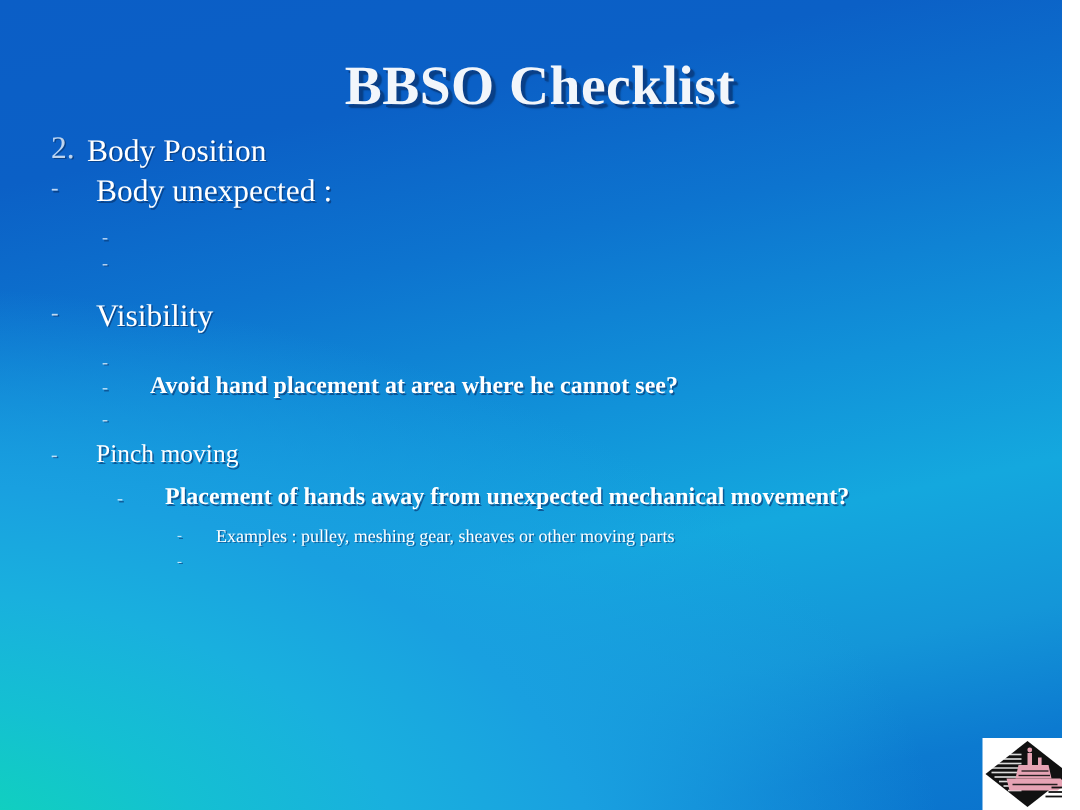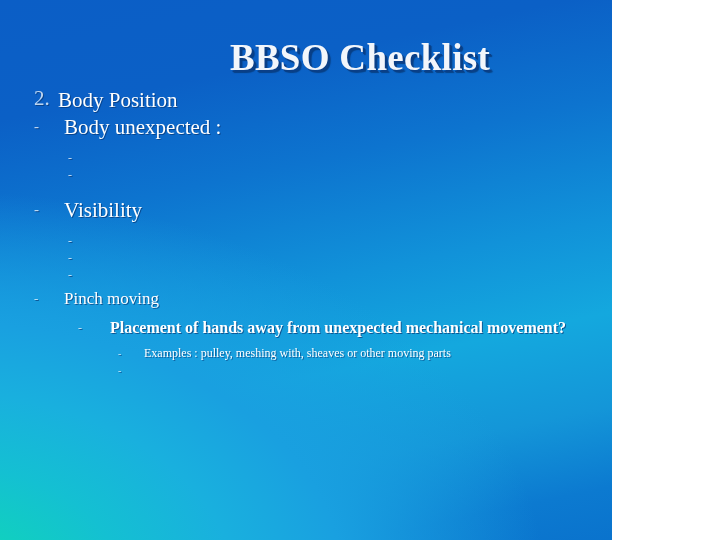--- a/index.html
+++ b/index.html
@@ -7,21 +7,21 @@
     padding: 0;
   }
   body {
     width: 720px;
     height: 540px;
     overflow: hidden;
     font-family: "Liberation Serif", "DejaVu Serif", serif;
   }
   #slide {
     position: relative;
-    width: 612px;
+    width: 708px;
     height: 540px;
     overflow: hidden;
     
     background:
       radial-gradient(ellipse 150% 110% at -10% 108%,
         #0ddcb4 0%,
         #10d2bd 8%,
         #14c0d2 20%,
         #19b0de 32%,
         #19a0e0 44%,
@@ -187,20 +187,21 @@
     </div>
 
     <div class="gap-sm"></div>
 
     <div class="row lvl3">
       <span class="bullet">-</span>
     </div>
 
     <div class="row lvl3">
       <span class="bullet">-</span>
+      <span class="txt">Avoid hand placement at area where he cannot see?</span>
     </div>
 
     <div class="row lvl3">
       <span class="bullet">-</span>
     </div>
 
     <div class="gap-sm"></div>
 
     <div class="row lvl2s">
       <span class="bullet">-</span>
@@ -211,21 +212,21 @@
 
     <div class="row lvl3 lvl3b">
       <span class="bullet">-</span>
       <span class="txt">Placement of hands away from unexpected mechanical movement?</span>
     </div>
 
     <div class="gap-sm"></div>
 
     <div class="row lvl4">
       <span class="bullet">-</span>
-      <span class="txt">Examples : pulley, meshing with, sheaves or other moving parts</span>
+      <span class="txt">Examples : pulley, meshing gear, sheaves or other moving parts</span>
     </div>
 
     <div class="row lvl4">
       <span class="bullet">-</span>
     </div>
 
   </div>
 
   <div id="logo">
     <svg width="64" height="48" viewBox="0 0 64 48" xmlns="http://www.w3.org/2000/svg">

